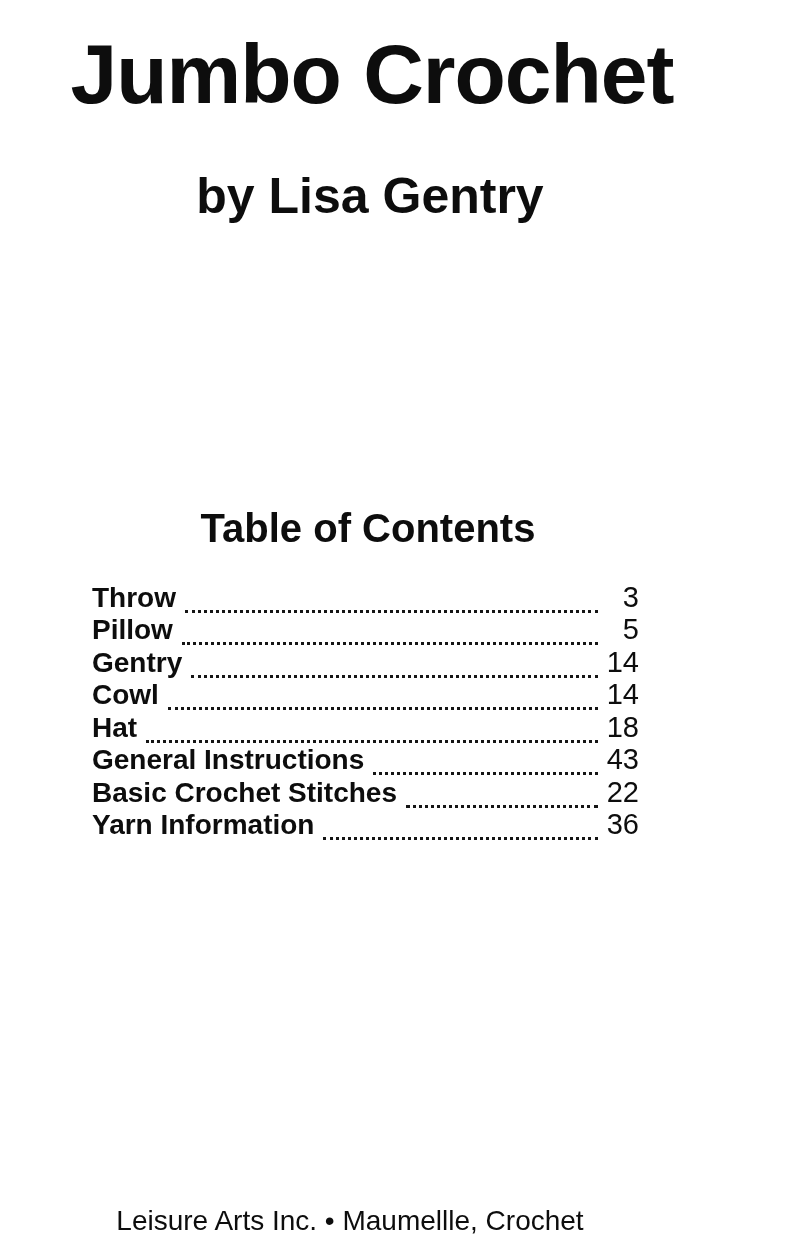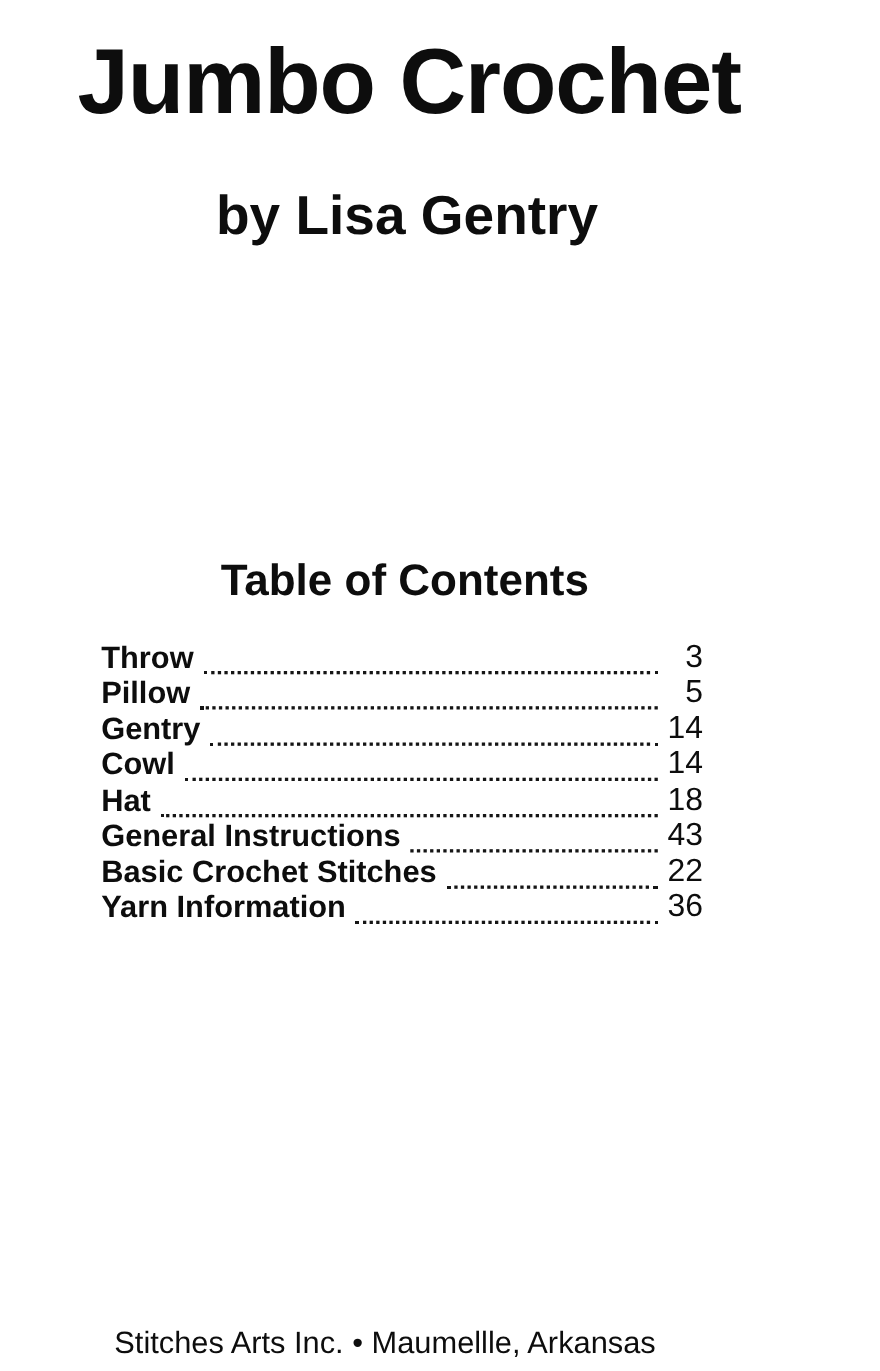--- a/index.html
+++ b/index.html
@@ -149,15 +149,15 @@
       <span class="toc-page">22</span>
     </div>
 
     <div class="toc-row">
       <span class="toc-label">Yarn Information</span>
       <span class="toc-leader"></span>
       <span class="toc-page">36</span>
     </div>
   </div>
 
-  <div class="footer-line">Stitches Arts Inc. • Maumellle, Arkansas</div>
+  <div class="footer-line">Leisure Arts Inc. • Maumellle, Crochet</div>
 
 </div>
 
 </body></html>

